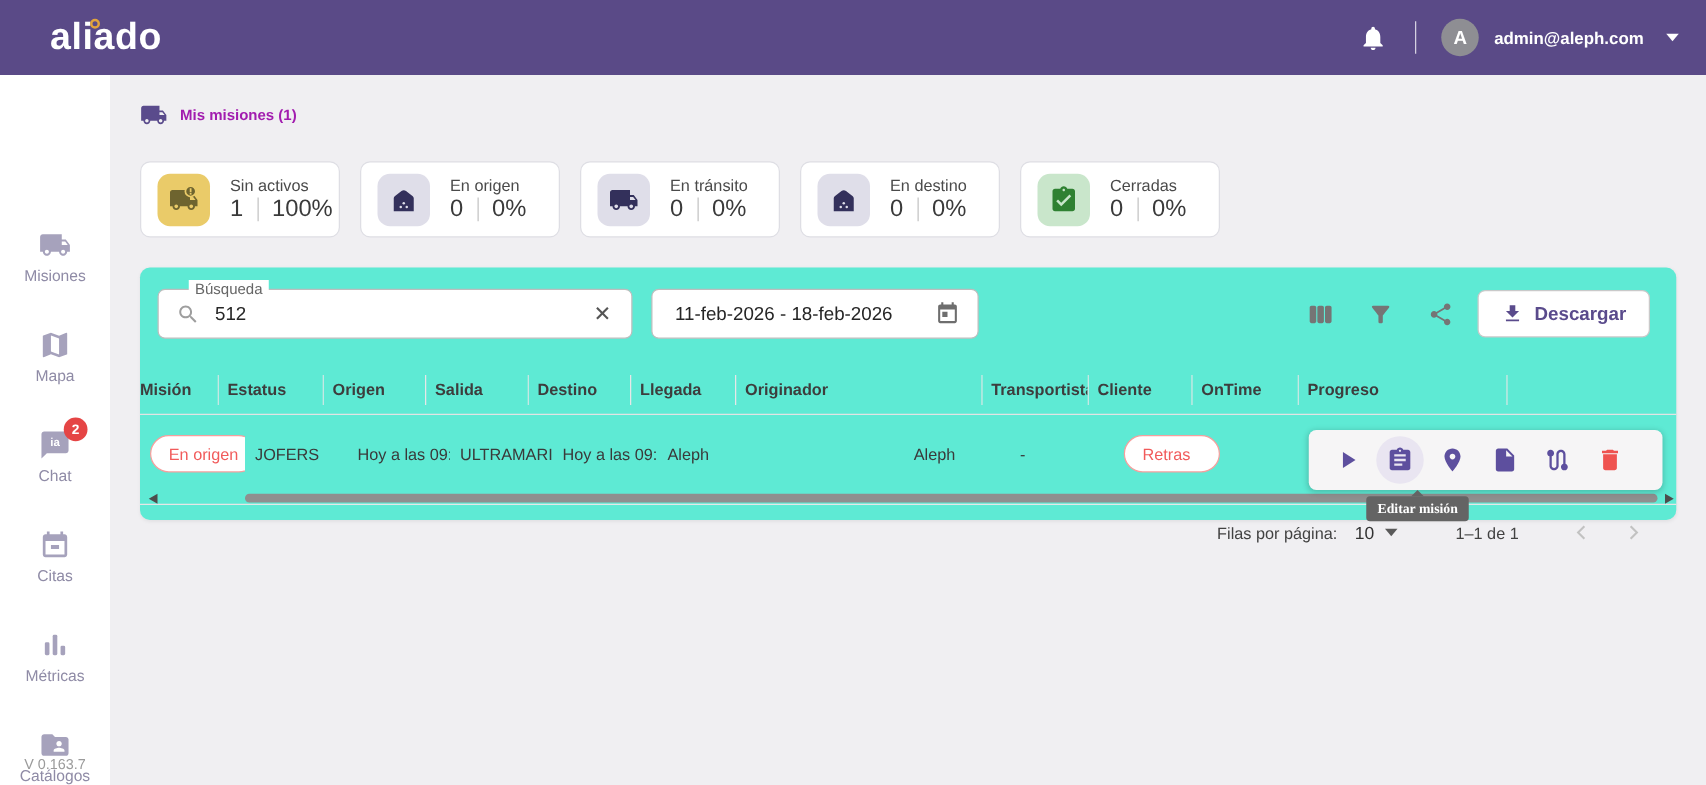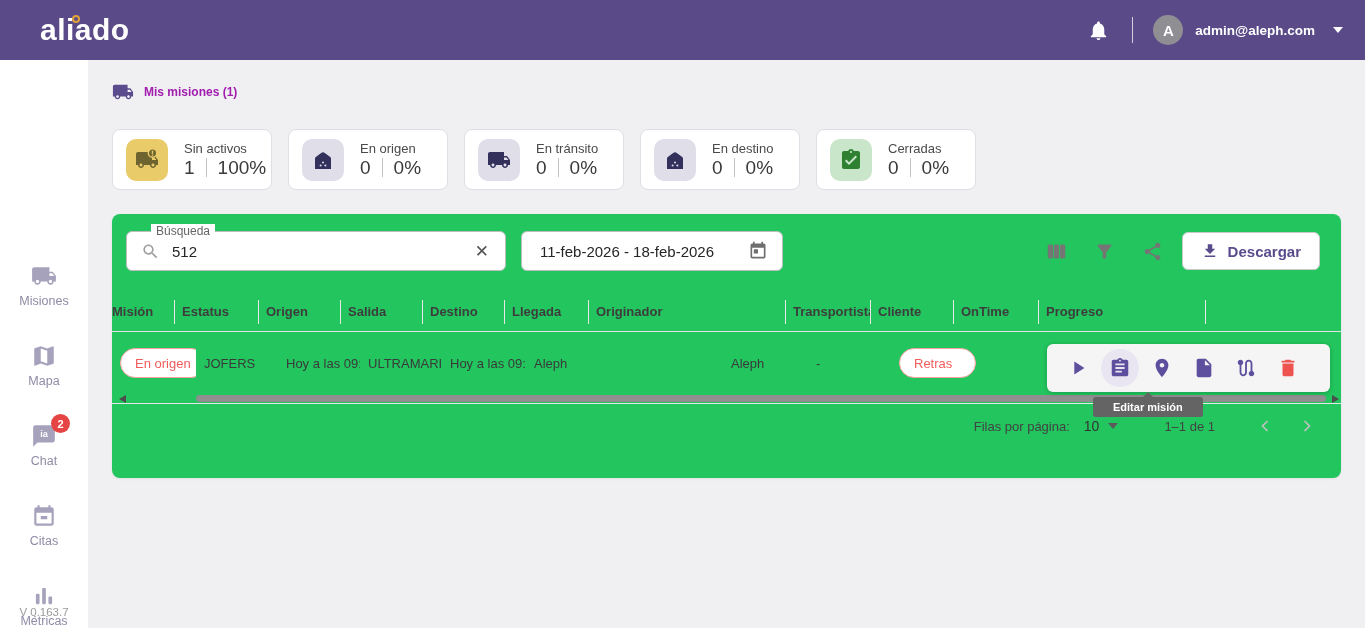--- a/index.html
+++ b/index.html
@@ -48,21 +48,21 @@
   .card { width:160px; height:61px; background:#fff; border:1px solid #DEDEE4; border-radius:8px;
           display:flex; align-items:center; padding-left:13px; }
   .card-icon { width:42px; height:42px; border-radius:10px; display:flex; align-items:center; justify-content:center; }
   .card-icon svg { width:24px; height:24px; }
   .card-text { margin-left:16px; }
   .card-label { font-size:13px; color:#4A4A4A; margin-bottom:1px; }
   .card-value { display:flex; align-items:center; font-size:19px; color:#3A3A3A; }
   .vdiv { width:1px; height:19px; background:#C4C4C4; margin:0 11px; }
 
   
-  .panel { position:relative; margin:24px 16px 0 24px; width:1229px; height:264px; background:#22c55e;
+  .panel { position:relative; margin:24px 16px 0 24px; width:1229px; height:202px; background:#5eead4;
            border-radius:8px; box-shadow:0 1px 3px rgba(0,0,0,0.06); }
 
   
   .toolbar { display:flex; align-items:center; padding:17px 21px 0 14px; height:57px; }
   .field { position:relative; height:40px; border:1px solid #BDBDBD; border-radius:6px;
            display:flex; align-items:center; background:#fff; cursor:text; }
   .search-field { width:380px; padding:0 12px 0 14px; }
   .field-label { position:absolute; top:-8px; left:24px; background:#fff; padding:0 5px;
                  font-size:12px; color:#666; }
   .search-field svg.mag { width:19px; height:19px; fill:#9E9E9E; }
@@ -101,21 +101,21 @@
   .row-actions { position:absolute; left:935px; top:52px; width:283px; height:48px; background:#F6F5F6;
                  border-radius:6px; box-shadow:0 1px 5px rgba(0,0,0,0.22); z-index:5;
                  display:flex; align-items:center; padding-left:10px; gap:0; }
   .action { width:42px; height:42px; display:flex; align-items:center; justify-content:center;
             background:none; border:none; cursor:pointer; position:relative; }
   .action svg { width:22px; height:22px; fill:#5D4F9E; position:relative; }
   .action.danger svg { fill:#EF5350; }
   .action .hover-ring { position:absolute; width:38px; height:38px; border-radius:50%; background:#E9E5F1; }
 
   .tooltip { position:absolute; left:981px; top:105px; background:#646464; color:#fff; font-size:11px;
-             font-weight:bold; padding:4px 20px; border-radius:3px; z-index:6; white-space:nowrap; }
+             font-weight:bold; padding:4px 9px; border-radius:3px; z-index:6; white-space:nowrap;font-family:Liberation Serif, serif; }
   .tooltip::before { content:""; position:absolute; top:-5px; left:50%; margin-left:-5px;
                      border-left:5px solid transparent; border-right:5px solid transparent;
                      border-bottom:5px solid #646464; }
 
   
   .hscroll { position:relative; height:10px; border-bottom:1px solid #E6E6E6; }
   .hs-arrow { position:absolute; top:1px; width:0; height:0; cursor:pointer; }
   .hs-left { left:7px; border-top:4.5px solid transparent; border-bottom:4.5px solid transparent; border-right:7px solid #4D4D4D; }
   .hs-right { left:1220px; border-top:4.5px solid transparent; border-bottom:4.5px solid transparent; border-left:7px solid #4D4D4D; }
   .hs-thumb { position:absolute; left:84px; top:1px; width:1130px; height:7px; border-radius:4px; background:#8F8F8F; cursor:grab; }
@@ -195,20 +195,28 @@
     </div>
     <div class="nav-item">
       <span class="nav-icon">
         <svg viewBox="0 0 24 24" fill="currentColor">
             <rect x="4.5" y="10" width="3.4" height="9.5" rx="1"></rect>
             <rect x="10.3" y="4.5" width="3.4" height="15" rx="1"></rect>
             <rect x="16.1" y="12.5" width="3.4" height="7" rx="1"></rect>
           </svg>
       </span>
       <span class="nav-label">Métricas</span>
+    </div>
+    <div class="nav-item">
+      <span class="nav-icon">
+        <svg viewBox="0 0 24 24" fill="currentColor">
+            <path d="M20 6h-8l-2-2H4c-1.1 0-2 .9-2 2v12c0 1.1.9 2 2 2h16c1.1 0 2-.9 2-2V8c0-1.1-.9-2-2-2zm-5 3c1.1 0 2 .9 2 2s-.9 2-2 2-2-.9-2-2 .9-2 2-2zm4 8h-8v-1c0-1.33 2.67-2 4-2s4 .67 4 2v1z"></path>
+          </svg>
+      </span>
+      <span class="nav-label">Catálogos</span>
     </div>
     <div class="version">V 0.163.7</div>
   </nav>
 
   <main class="main">
 
     <div class="page-title-row">
       <svg viewBox="0 0 24 24">
           <path d="M20 8h-3V4H3c-1.1 0-2 .9-2 2v11h2c0 1.66 1.34 3 3 3s3-1.34 3-3h6c0 1.66 1.34 3 3 3s3-1.34 3-3h2v-5l-3-4zM6 18.5c-.83 0-1.5-.67-1.5-1.5s.67-1.5 1.5-1.5 1.5.67 1.5 1.5-.67 1.5-1.5 1.5zm13.5-9 1.96 2.5H17V9.5h2.5zm-1.5 9c-.83 0-1.5-.67-1.5-1.5s.67-1.5 1.5-1.5 1.5.67 1.5 1.5-.67 1.5-1.5 1.5z"></path>
         </svg>

